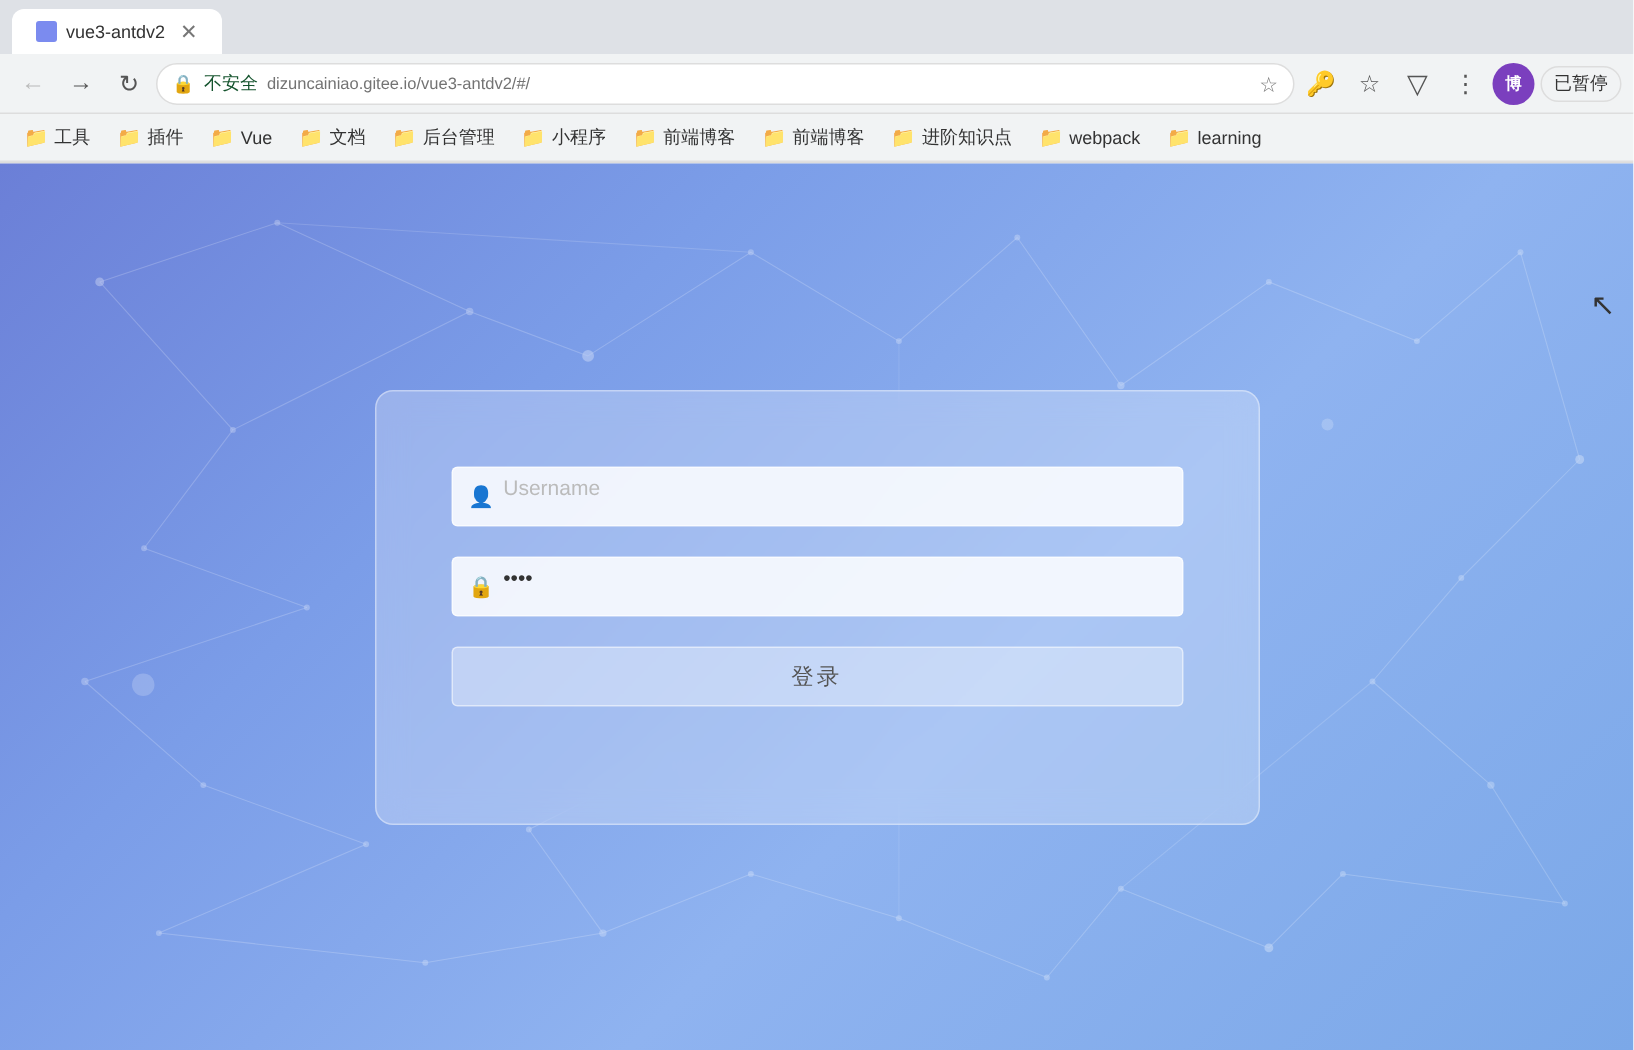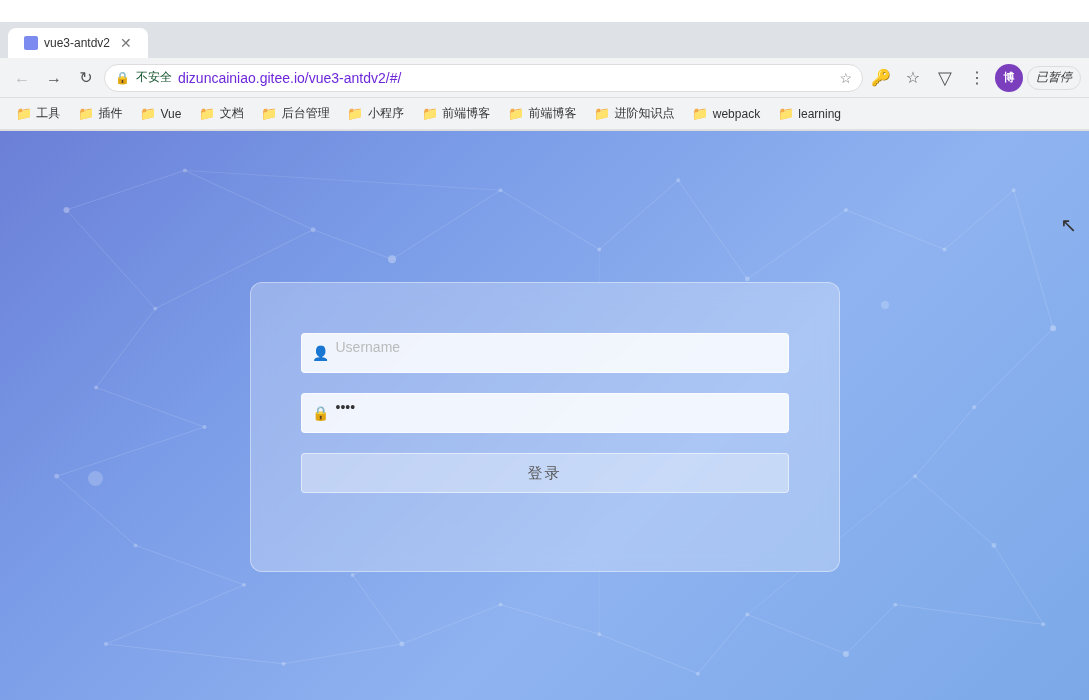--- a/index.html
+++ b/index.html
@@ -3,21 +3,20 @@
   <meta charset="utf-8">
   <style>
     * { margin: 0; padding: 0; box-sizing: border-box; }
     body { width: 1089px; height: 700px; overflow: hidden; font-family: Arial, sans-serif; background: #fff; }
 
     
     .browser-chrome {
       width: 100%;
       background: #f1f3f4;
       border-bottom: 1px solid #ddd;
-      margin-top: 22px;
     }
 
     
     .title-bar {
       height: 36px;
       background: #dee1e6;
       display: flex;
       align-items: center;
       padding: 0 8px;
       gap: 4px;
@@ -106,22 +105,22 @@
       color: #333;
     }
 
     .lock-icon {
       color: #e67e22;
       font-size: 12px;
     }
 
     .address-text {
       flex: 1;
-      font-size: 14px;
-      color: #6d28d9;
+      font-size: 11px;
+      color: #737373;
     }
 
     .star-icon {
       font-size: 14px;
       color: #777;
     }
 
     .nav-right {
       display: flex;
       align-items: center;
@@ -160,21 +159,20 @@
       height: 24px;
       background: #f1f3f4;
       border: 1px solid #ddd;
       border-radius: 12px;
       padding: 0 8px;
       font-size: 12px;
       color: #333;
       cursor: pointer;
       display: flex;
       align-items: center;
-      font-style: italic;
     }
 
     
     .bookmarks-bar {
       height: 32px;
       background: #f1f3f4;
       display: flex;
       align-items: center;
       padding: 0 8px;
       gap: 2px;

